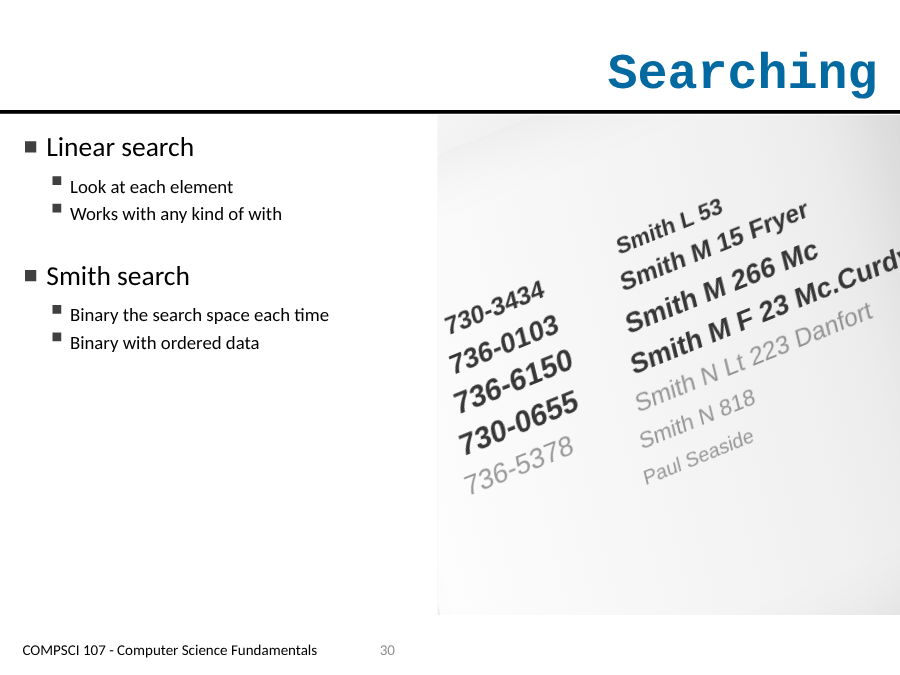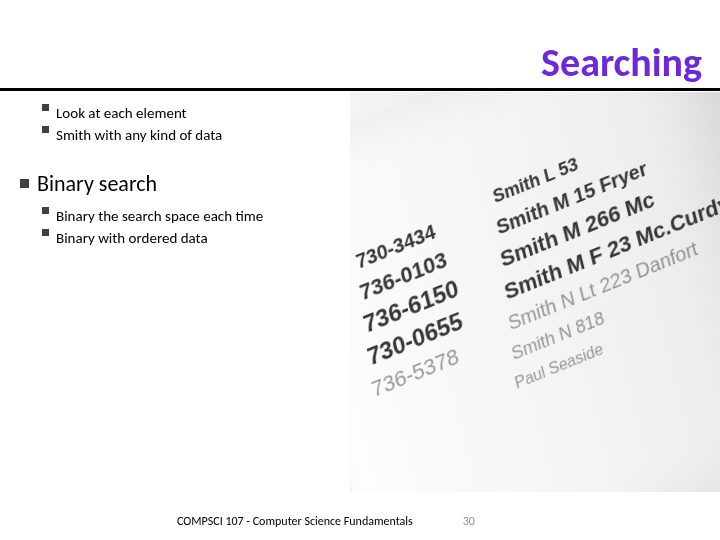--- a/index.html
+++ b/index.html
@@ -1,57 +1,61 @@
 <!DOCTYPE html>
 <html><head>
 <meta charset="utf-8">
 <style>
   * { margin:0; padding:0; box-sizing:border-box; }
   html,body { width:720px; height:540px; font-family:"Calibri","Segoe UI",Arial,sans-serif; background:#fff; overflow:hidden; }
   .slide { position:relative; width:720px; height:540px; }
   .title-wrap { position:absolute; top:38px; right:18px; }
-  .title { font-size:40px; font-weight:700; color:#6d28d9; letter-spacing:0px; }
+  .title { font-size:40px; font-weight:700; color:#0369a1; letter-spacing:0px;font-family:Liberation Mono, monospace; }
   .rule { position:absolute; top:88px; left:0; width:720px; height:3px; background:#000; }
   .content { position:absolute; top:104px; left:20px; width:330px; }
   .sec { margin-bottom:26px; }
   .h1 { display:flex; align-items:center; font-size:22px; color:#000; margin-bottom:10px; }
   .h1 .bullet { width:9px; height:9px; background:#404040; margin-right:8px; }
   .sub { display:flex; font-size:15px; color:#000; margin-left:22px; margin-bottom:4px; }
   .sub .bullet { width:7px; height:7px; background:#404040; margin-right:7px; }
   .img-box { position:absolute; top:92px; left:350px; width:370px; height:400px; overflow:hidden; background:linear-gradient(120deg,#f4f4f4 0%,#eaeaea 30%,#f8f8f8 55%,#d0d0d0 100%); }
   .page { position:absolute; left:-40px; top:-30px; width:480px; height:480px; transform:rotate(-22deg) skewX(-8deg); background:linear-gradient(90deg,#fdfdfd 0%,#f0f0f0 70%,#e4e4e4 100%); box-shadow:inset -40px 0 60px rgba(0,0,0,0.08); }
   .line { position:absolute; white-space:nowrap; font-family:Arial,sans-serif; color:#222; filter:blur(0.4px); }
-  .footer { position:absolute; bottom:12px; left:0; width:652px; display:flex; justify-content:center; align-items:center; padding:0 18px; font-size:12px; color:#000; }
+  .footer { position:absolute; bottom:12px; left:0; width:652px; display:flex; justify-content:flex-start; align-items:center; padding:0 18px; font-size:12px; color:#000; }
   .footer .course { margin-right:50px; }
   .footer .num { color:#909090; }
 </style>
 </head>
 <body>
 
 <div class="slide">
   <div class="title-wrap">
     <div class="title">Searching</div>
   </div>
   <div class="rule"></div>
 
   <div class="content">
     <div class="sec">
+      <div class="h1">
+        <span class="bullet"></span>
+        <span>Linear search</span>
+      </div>
       <div class="sub">
         <span class="bullet"></span>
         <span>Look at each element</span>
       </div>
       <div class="sub">
         <span class="bullet"></span>
-        <span>Smith with any kind of data</span>
+        <span>Works with any kind of with</span>
       </div>
     </div>
     <div class="sec">
       <div class="h1">
         <span class="bullet"></span>
-        <span>Binary search</span>
+        <span>Smith search</span>
       </div>
       <div class="sub">
         <span class="bullet"></span>
         <span>Binary the search space each time</span>
       </div>
       <div class="sub">
         <span class="bullet"></span>
         <span>Binary with ordered data</span>
       </div>
     </div>

